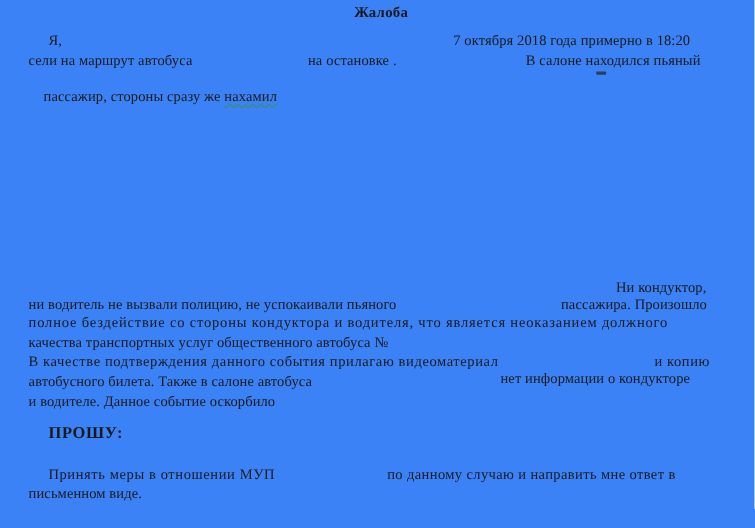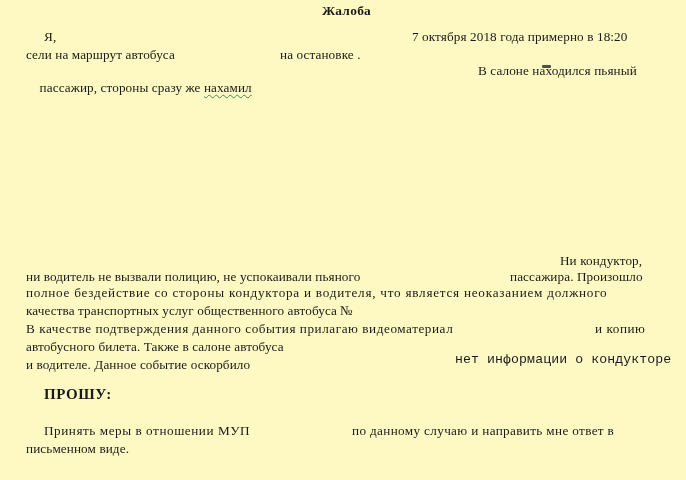--- a/index.html
+++ b/index.html
@@ -12,21 +12,21 @@
     height: 480px;
     overflow: hidden;
     font-family: "Liberation Serif", "DejaVu Serif", serif;
     color: #161616;
     position: relative;
   }
   #doc {
     position: relative;
     width: 686px;
     height: 480px;
-    background: #fef9c3;
+    background: #3b82f6;
   }
   .ln {
     position: absolute;
     white-space: pre;
     font-size: 13.2px;
     line-height: 16px;
     letter-spacing: 0.1px;
     color: #1a1a1a;
   }
   .title {
@@ -61,21 +61,21 @@
   <div class="ln title" style="left:322px; top:3px;">Жалоба</div>
 
   <div class="ln" style="left:44px; top:29px;">Я,</div>
 
   <div class="ln" style="left:412px; top:29px;">7 октября 2018 года примерно в 18:20</div>
 
   <div class="ln" style="left:26px; top:47px;">сели на маршрут автобуса</div>
 
   <div class="ln" style="left:280px; top:47px;">на остановке .</div>
 
-  <div class="ln" style="left:478px; top:47px;margin-top:16px;">В салоне находился пьяный</div>
+  <div class="ln" style="left:478px; top:47px;">В салоне находился пьяный</div>
 
   <div class="artifact" style="left:542px; top:65px;"></div>
 
   <div class="ln" style="left:26px; top:64px;">
     <span>пассажир, стороны сразу же </span><span class="misspell">нахамил</span>
   </div>
 
   <div class="ln" style="left:560px; top:253px;">Ни кондуктор,</div>
 
   <div class="ln" style="left:26px; top:269px;">ни водитель не вызвали полицию, не успокаивали пьяного</div>
@@ -85,21 +85,21 @@
   <div class="ln" style="left:26px; top:285px; letter-spacing:0.75px;">полное бездействие со стороны кондуктора и водителя, что является неоказанием должного</div>
 
   <div class="ln" style="left:26px; top:303px;">качества транспортных услуг общественного автобуса №</div>
 
   <div class="ln" style="left:26px; top:321px; letter-spacing:0.55px;">В качестве подтверждения данного события прилагаю видеоматериал</div>
 
   <div class="ln" style="left:595px; top:321px; letter-spacing:0.55px;">и копию</div>
 
   <div class="ln" style="left:26px; top:339px;">автобусного билета. Также в салоне автобуса</div>
 
-  <div class="ln" style="left:455px; top:352px;font-family:Liberation Mono, monospace;">нет информации о кондукторе</div>
+  <div class="ln" style="left:455px; top:336px;">нет информации о кондукторе</div>
 
   <div class="ln" style="left:26px; top:357px;text-align:center;">и водителе. Данное событие оскорбило</div>
 
   <div class="ln bold" style="left:44px; top:386px; font-size:15px;text-align:right;">ПРОШУ:</div>
 
   <div class="ln" style="left:44px; top:423px; letter-spacing:0.55px;">Принять меры в отношении МУП</div>
 
   <div class="ln" style="left:26px; top:441px;">письменном виде.</div>
 
   <div class="ln" style="left:352px; top:423px; letter-spacing:0.35px;">по данному случаю и направить мне ответ в</div>

